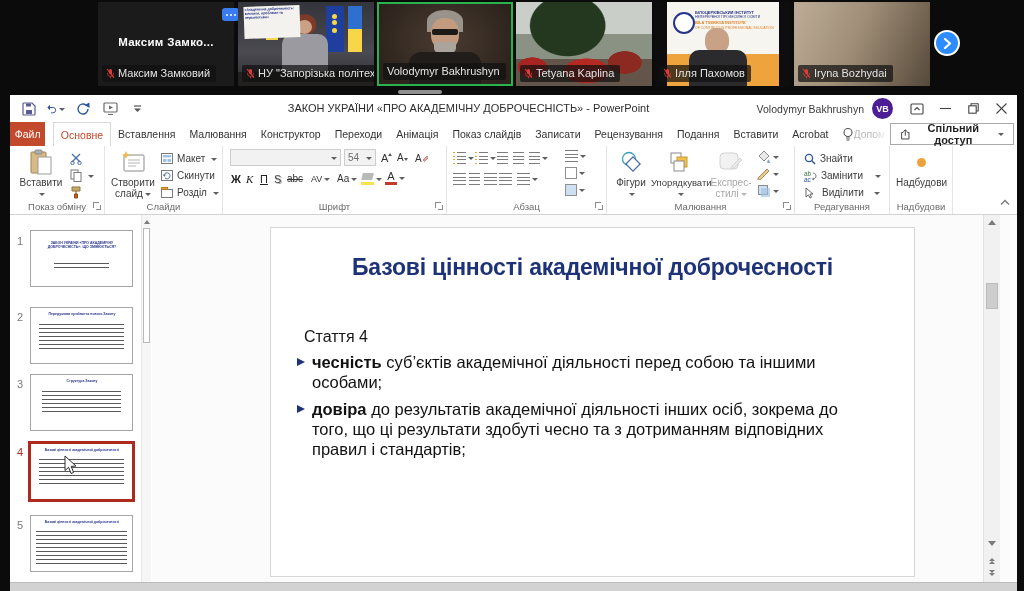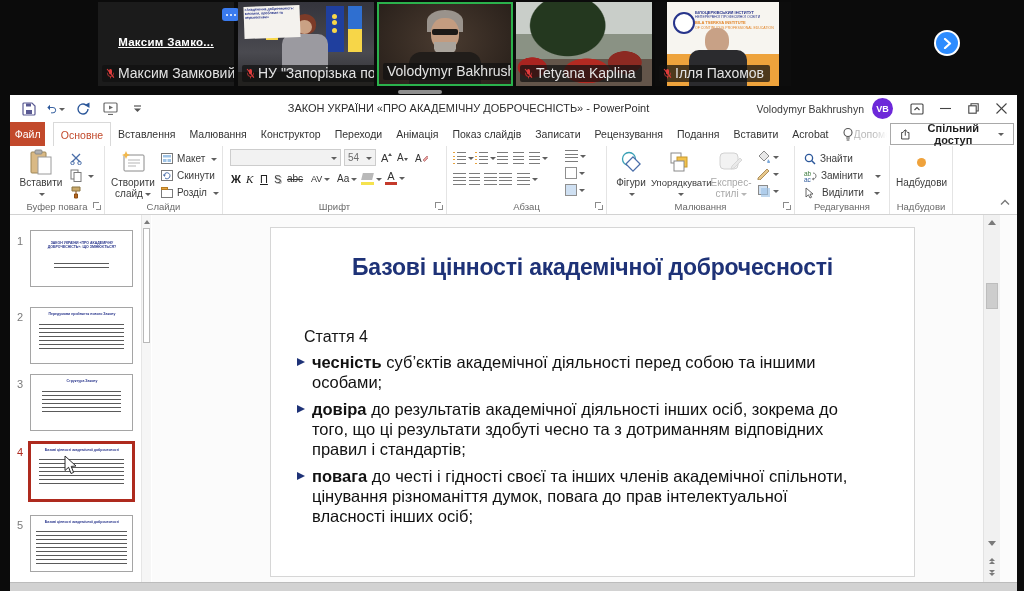--- a/index.html
+++ b/index.html
@@ -4,24 +4,24 @@
 <style>
   html,body{margin:0;padding:0;background:#000;}
   #stage{position:relative;width:1024px;height:591px;background:#0b0b0b;overflow:hidden;
          font-family:"Liberation Sans",sans-serif;-webkit-font-smoothing:antialiased;}
 
   
   #strip{position:absolute;left:0;top:0;width:1024px;height:95px;background:#0b0b0b;}
   .tile{position:absolute;top:2px;height:84px;background:#161616;overflow:hidden;box-sizing:border-box;}
   .tile.active{border:2px solid #2BB24C;}
   .plabel{position:absolute;left:4px;bottom:4px;display:flex;align-items:center;gap:3px;
-          background:rgba(16,16,16,.72);color:#e3e3e3;font-size:14px;line-height:13px;
+          background:rgba(16,16,16,.72);color:#e3e3e3;font-size:11px;line-height:13px;
           padding:2px 6px 2px 4px;border-radius:2px;white-space:nowrap;z-index:5;}
   .centername{position:absolute;left:0;right:0;top:34px;text-align:center;color:#fff;
-              font-size:11.5px;font-weight:700;letter-spacing:.3px;text-decoration:underline;}
+              font-size:11.5px;font-weight:700;letter-spacing:.3px;}
   .morebtn{position:absolute;left:222px;top:8px;width:17px;height:13px;background:#3a7bf0;border:0;
            border-radius:3px;display:flex;align-items:center;justify-content:center;gap:2px;padding:0;cursor:pointer;}
   .morebtn i{width:2px;height:2px;background:#fff;border-radius:50%;display:block;}
   .nextbtn{position:absolute;left:936px;top:32px;width:22px;height:22px;border-radius:50%;
            background:#2D8CFF;border:0;box-shadow:0 0 0 2px #fff;display:flex;align-items:center;
            justify-content:center;cursor:pointer;padding:0;}
   .draghandle{position:absolute;left:398px;top:90px;width:44px;height:4px;border-radius:2px;background:#8f8f8f;}
 
   
   .v2{position:absolute;inset:0;background:linear-gradient(180deg,#34343c,#4a4a50 60%,#2c2c30);}
@@ -67,21 +67,21 @@
   #ppt{position:absolute;left:10px;top:95px;width:1007px;height:496px;background:#fff;}
 
   
   #tbar{position:absolute;left:0;top:0;right:0;height:27px;background:#fff;}
   .qat{position:absolute;left:10px;top:0;height:27px;display:flex;align-items:center;gap:9px;}
   .qbtn{width:18px;height:18px;display:flex;align-items:center;justify-content:center;background:none;border:0;padding:0;cursor:pointer;}
   .wtitle{position:absolute;left:200px;right:290px;top:0;height:27px;line-height:27px;text-align:center;
           font-size:11px;color:#2d2d2d;white-space:nowrap;overflow:hidden;}
   .tright{position:absolute;right:2px;top:0;height:27px;display:flex;align-items:center;}
   .uname{font-size:10.5px;color:#3a3a3a;margin-right:8px;}
-  .avatar{width:21px;height:21px;border-radius:50%;background:#6d28d9;color:#fff;font-size:9px;font-weight:700;
+  .avatar{width:21px;height:21px;border-radius:50%;background:#4c1d95;color:#fff;font-size:9px;font-weight:700;
           display:flex;align-items:center;justify-content:center;margin-right:10px;}
   .wc{width:28px;height:27px;display:flex;align-items:center;justify-content:center;background:none;border:0;padding:0;cursor:pointer;color:#333;}
 
   
   #tabs{position:absolute;left:0;top:27px;right:0;height:24px;display:flex;align-items:stretch;background:#fff;font-size:10.5px;}
   .ftab{width:42px;background:#C2492B;color:#fff;display:flex;align-items:center;justify-content:center;cursor:pointer;}
   .tab{padding:0 7px;display:flex;align-items:center;color:#333;cursor:pointer;white-space:nowrap;}
   .tab.active{color:#C2492B;background:#fff;border:1px solid #d9d9d9;border-bottom:0;}
   .bulb{display:flex;align-items:center;margin-left:6px;}
   .tellme{display:flex;align-items:center;color:#b9b9b9;width:40px;overflow:hidden;white-space:nowrap;
@@ -256,20 +256,32 @@
         <svg class="micico" width="9" height="11" viewBox="0 0 12 14">
             <rect x="4" y="1" width="4" height="7" rx="2" fill="#E03C3C"></rect>
             <path d="M2 6v1a4 4 0 0 0 8 0V6" stroke="#E03C3C" fill="none"></path>
             <line x1="6" y1="11" x2="6" y2="13.5" stroke="#E03C3C"></line>
             <line x1="1.5" y1="1" x2="10.5" y2="12.5" stroke="#E03C3C" stroke-width="1.6"></line>
           </svg>
         <span>Ілля Пахомов</span>
       </div>
     </div>
 
+    <div class="tile" style="left:794px;width:136px;">
+      <div class="v6"></div>
+      <div class="plabel">
+        <svg class="micico" width="9" height="11" viewBox="0 0 12 14">
+            <rect x="4" y="1" width="4" height="7" rx="2" fill="#E03C3C"></rect>
+            <path d="M2 6v1a4 4 0 0 0 8 0V6" stroke="#E03C3C" fill="none"></path>
+            <line x1="6" y1="11" x2="6" y2="13.5" stroke="#E03C3C"></line>
+            <line x1="1.5" y1="1" x2="10.5" y2="12.5" stroke="#E03C3C" stroke-width="1.6"></line>
+          </svg>
+        <span>Iryna Bozhydai</span>
+      </div>
+    </div>
 
     <button class="nextbtn">
       <svg width="9" height="11" viewBox="0 0 9 11">
           <polyline points="2,1 7,5.5 2,10" fill="none" stroke="#fff" stroke-width="2.2" stroke-linecap="round" stroke-linejoin="round"></polyline>
         </svg>
     </button>
 
     <div class="draghandle"></div>
   </div>
 
@@ -405,21 +417,21 @@
             </svg>
           <i class="dd"></i>
         </div>
         <div class="sb" style="left:60px;top:39px;">
           <svg width="12" height="13" viewBox="0 0 12 13">
               <path d="M2 1h8v4H2z" fill="#c9a96a" stroke="#8a7442"></path>
               <path d="M6 5v3M4.5 8h3v4h-3z" fill="#b5651d" stroke="#8a4d14"></path>
             </svg>
         </div>
         <button class="launch"></button>
-        <div class="glabel">Буфер повага</div>
+        <div class="glabel">Показ обміну</div>
       </div>
 
       <div class="grp" style="left:95px;width:118px;">
         <div class="bb" style="left:5px;width:46px;">
           <div class="bicon">
               <svg width="24" height="22" viewBox="0 0 24 22">
                 <rect x="3" y="4" width="20" height="16" rx="1" fill="#fff" stroke="#8a8a8a"></rect>
                 <line x1="7" y1="9" x2="19" y2="9" stroke="#b5b5b5"></line>
                 <line x1="7" y1="12" x2="19" y2="12" stroke="#b5b5b5"></line>
                 <line x1="7" y1="15" x2="15" y2="15" stroke="#b5b5b5"></line>
@@ -716,24 +728,20 @@
           <div class="stitle">Базові цінності академічної доброчесності</div>
           <div class="sarticle">Стаття 4</div>
           <div class="sbullets">
             <div class="li">
               <i class="mark"></i>
               <div><b>чесність</b><span> суб’єктів академічної діяльності перед собою та іншими особами;</span></div>
             </div>
             <div class="li">
               <i class="mark"></i>
               <div><b>довіра</b><span> до результатів академічної діяльності інших осіб, зокрема до того, що ці результати здобуті чесно та з дотриманням відповідних правил і стандартів;</span></div>
-            </div>
-            <div class="li">
-              <i class="mark"></i>
-              <div><b>повага</b><span> до честі і гідності своєї та інших членів академічної спільноти, цінування різноманіття думок, повага до прав інтелектуальної власності інших осіб;</span></div>
             </div>
           </div>
         </div>
       </div>
 
       <div class="rpad"></div>
       <div class="vscroll">
         <button class="sarr" style="top:0;">
             <i class="tri-u"></i>
           </button>

